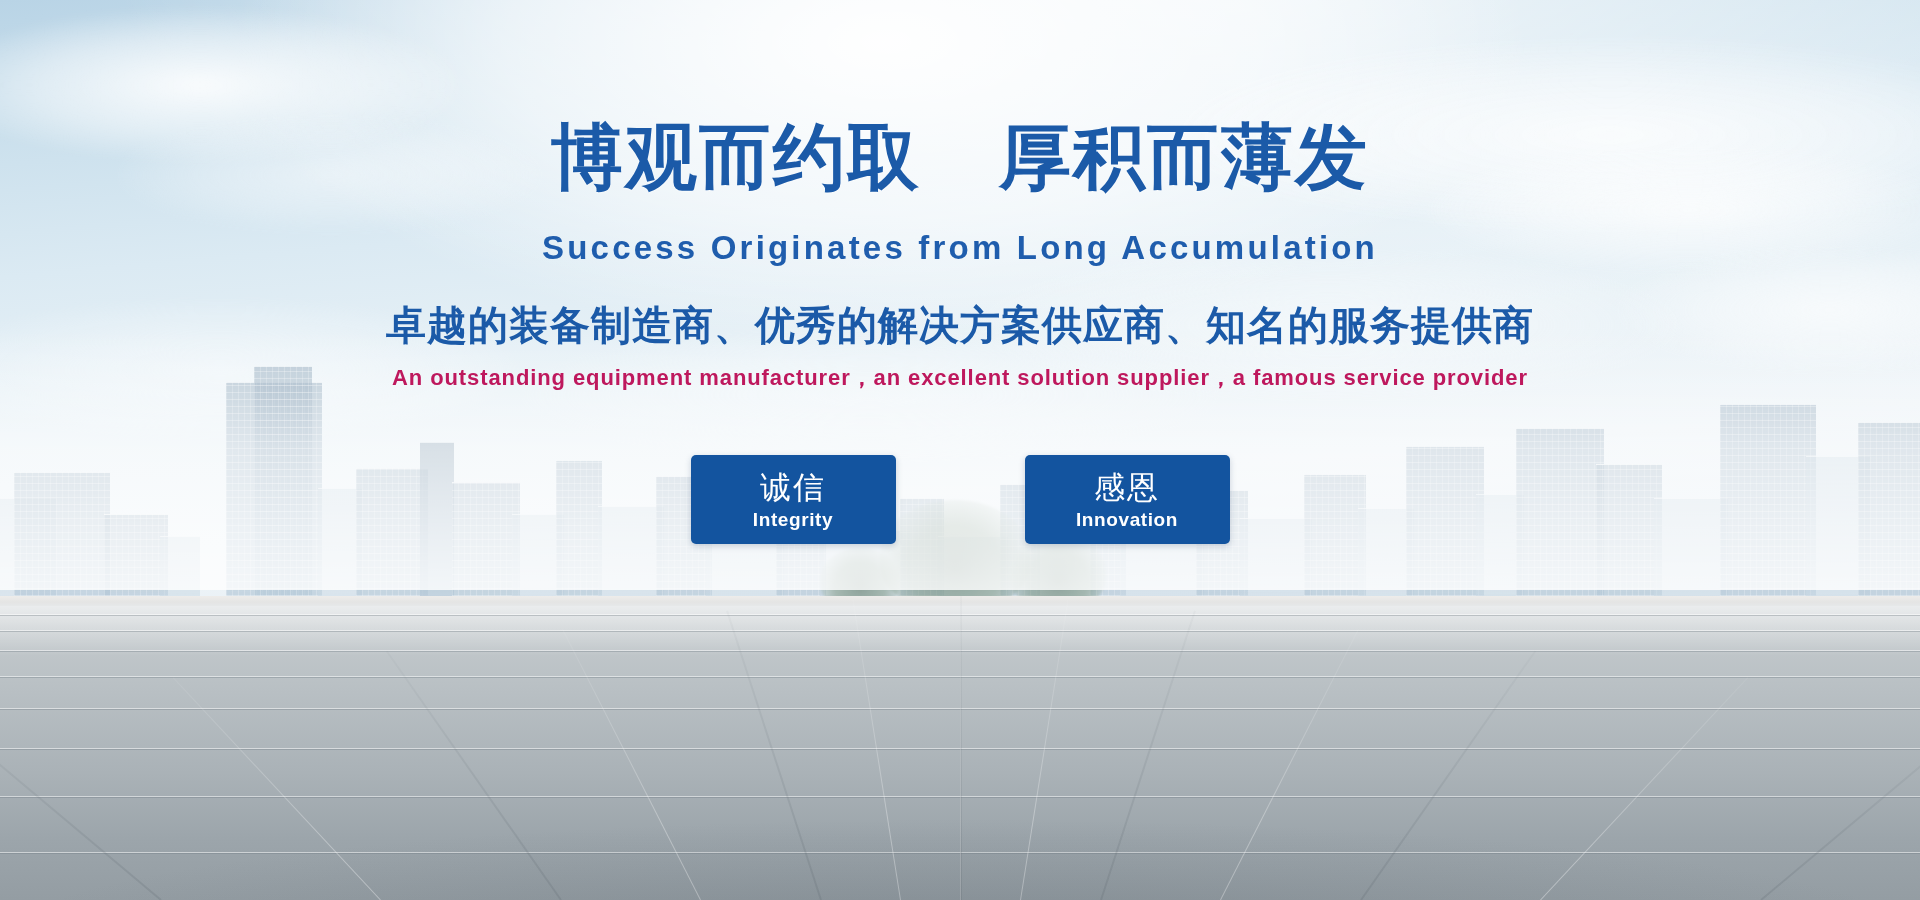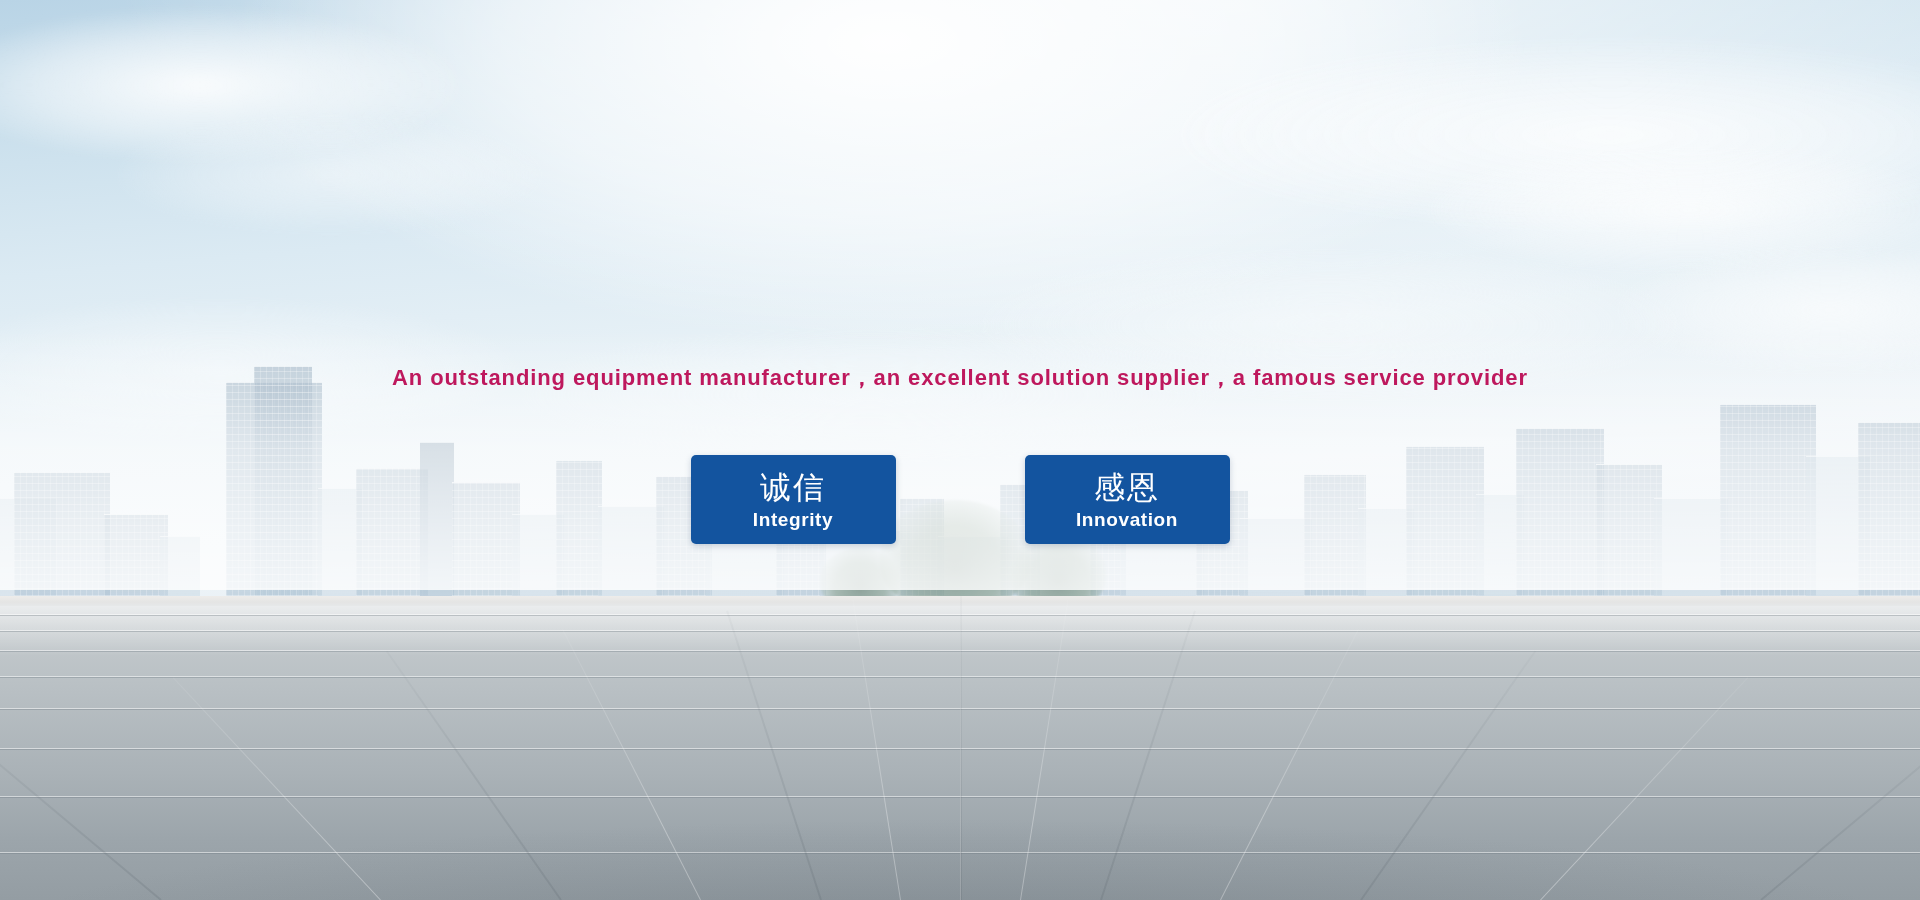--- a/index.html
+++ b/index.html
@@ -246,22 +246,29 @@
     <div class="vdark" style="left:1360px; transform:rotate(35deg);"></div>
     <div class="vline" style="left:380px;  transform:rotate(-43deg);"></div>
     <div class="vline" style="left:1540px; transform:rotate(43deg);"></div>
     <div class="vdark" style="left:160px;  transform:rotate(-50deg);"></div>
     <div class="vdark" style="left:1760px; transform:rotate(50deg);"></div>
     <div class="shade"></div>
   </div>
 
   <div class="content">
 
-
-
+    <div class="headline">
+      <span>博观而约取</span>
+      <span class="gap"></span>
+      <span>厚积而薄发</span>
+    </div>
+
+    <div class="sub-en">Success Originates from Long Accumulation</div>
+
+    <div class="line2-cn">卓越的装备制造商、优秀的解决方案供应商、知名的服务提供商</div>
 
     <div class="line2-en">An outstanding equipment manufacturer，an excellent  solution supplier，a famous  service provider</div>
 
     <div class="values">
       <div class="vbox">
         <span class="cn">诚信</span>
         <span class="en">Integrity</span>
       </div>
       <div class="vbox">
         <span class="cn">感恩</span>

